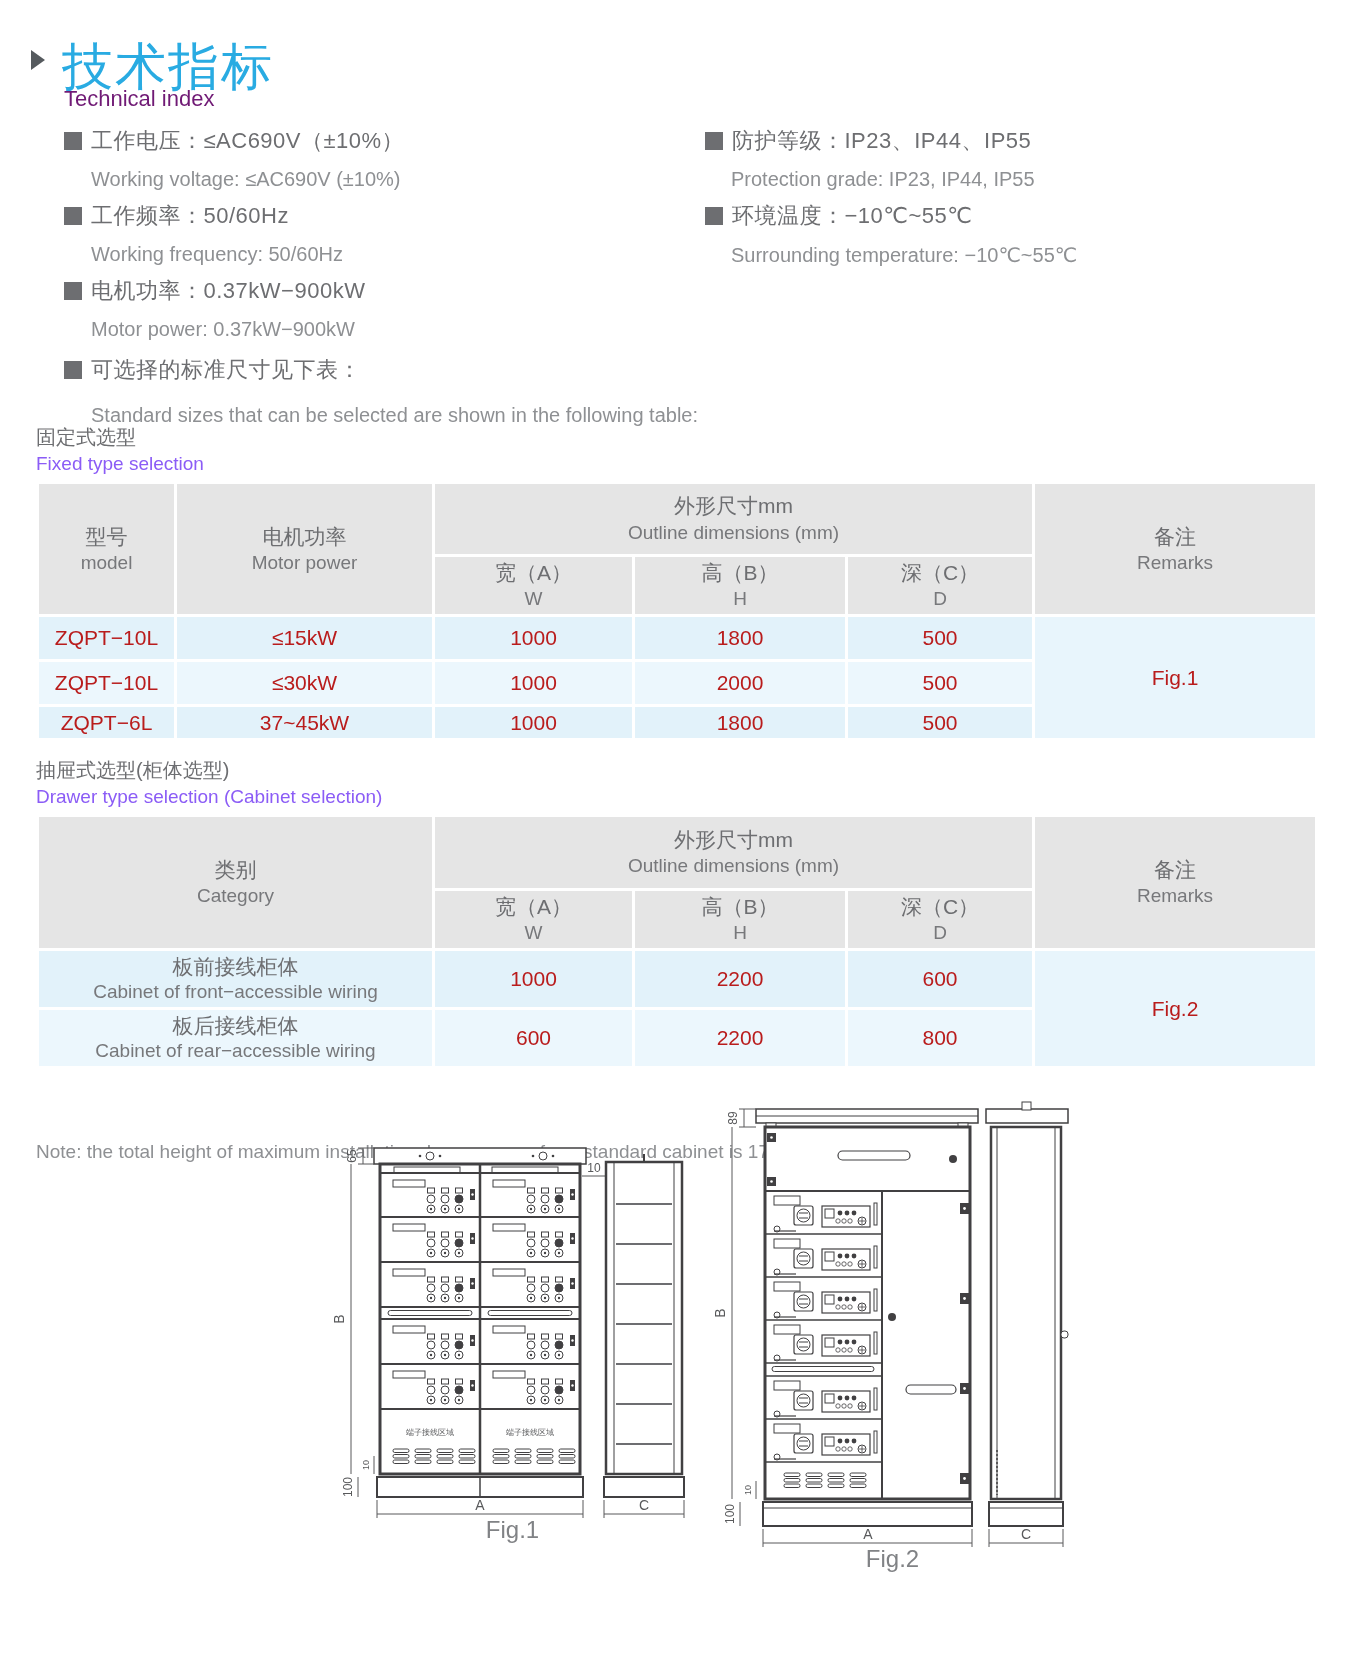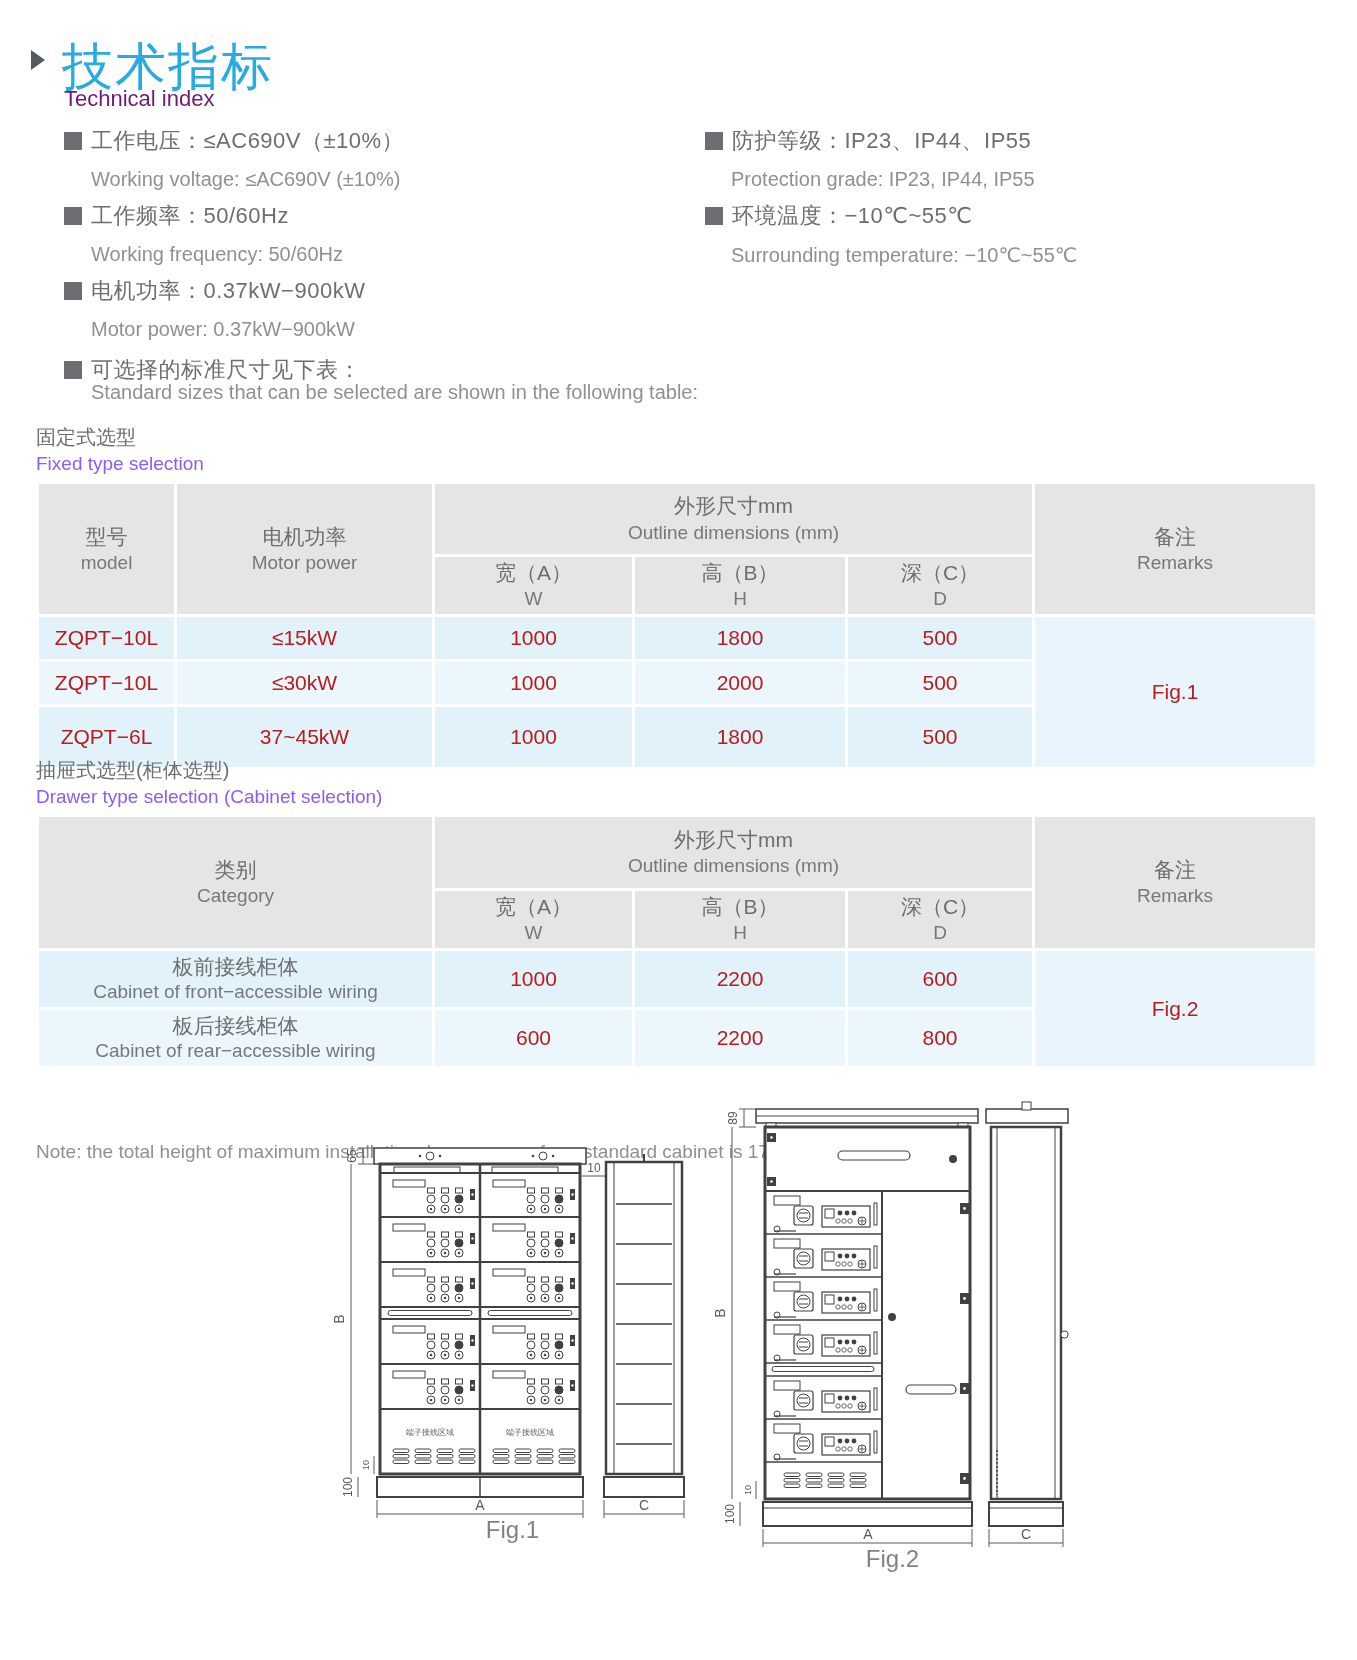--- a/index.html
+++ b/index.html
@@ -67,21 +67,21 @@
   <div class="spec" style="left:64px; top:276px;">
     <span class="sq"></span>
     <span class="zh">电机功率：0.37kW−900kW</span>
   </div>
   <div class="spec-en" style="left:91px; top:318px;">Motor power: 0.37kW−900kW</div>
 
   <div class="spec" style="left:64px; top:355px;">
     <span class="sq"></span>
     <span class="zh">可选择的标准尺寸见下表：</span>
   </div>
-  <div class="spec-en" style="left:91px; top:381px;">Standard sizes that can be selected are shown in the following table:</div>
+  <div class="spec-en" style="left:91px; top:404px;">Standard sizes that can be selected are shown in the following table:</div>
 
   <div class="spec" style="left:705px; top:126px;">
     <span class="sq"></span>
     <span class="zh">防护等级：IP23、IP44、IP55</span>
   </div>
   <div class="spec-en" style="left:731px; top:168px;">Protection grade: IP23, IP44, IP55</div>
 
   <div class="spec" style="left:705px; top:201px;">
     <span class="sq"></span>
     <span class="zh">环境温度：−10℃~55℃</span>
@@ -141,21 +141,21 @@
       <td class="rowA val">500</td>
       <td class="merge val" rowspan="3">Fig.1</td>
     </tr>
     <tr style="height:42px;">
       <td class="rowB val">ZQPT−10L</td>
       <td class="rowB val">≤30kW</td>
       <td class="rowB val">1000</td>
       <td class="rowB val">2000</td>
       <td class="rowB val">500</td>
     </tr>
-    <tr style="height:60px;">
+    <tr style="height:31px;">
       <td class="rowA val">ZQPT−6L</td>
       <td class="rowA val">37~45kW</td>
       <td class="rowA val">1000</td>
       <td class="rowA val">1800</td>
       <td class="rowA val">500</td>
     </tr>
   </tbody>
     </table>
 
   <div class="cap-zh" style="left:36px; top:757px;">抽屉式选型(柜体选型)</div>

